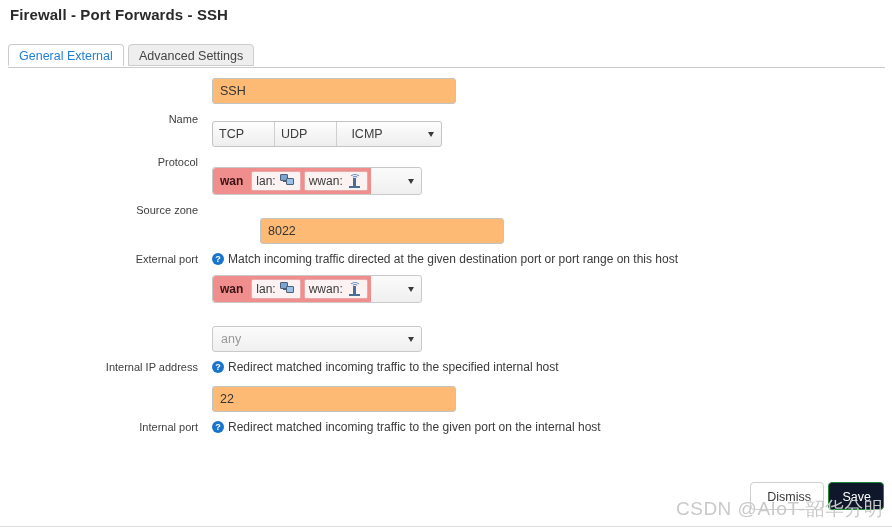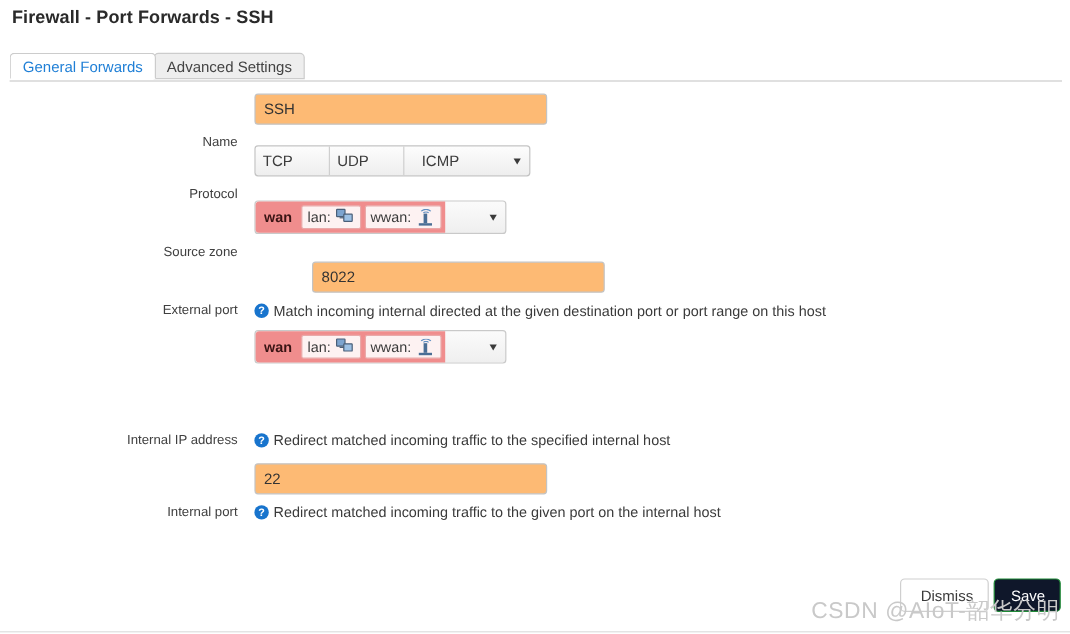--- a/index.html
+++ b/index.html
@@ -375,21 +375,21 @@
 </style>
 </head>
 <body>
 
 <div id="page">
 
   <div class="page-title">Firewall - Port Forwards - SSH</div>
 
   <div class="tabbar">
     <div class="tabbar-line"></div>
-    <div class="tab tab-0 active">General Forwards</div>
+    <div class="tab tab-0 active">General External</div>
     <div class="tab tab-1">Advanced Settings</div>
   </div>
 
   <div class="form">
 
     <div class="row" style="height:36px;">
       <div class="row-label" style="top:7px;">Name</div>
       <div class="row-field" style="top:0;">
         <input class="text-input" type="text" value="SSH" style="">
       </div>
@@ -438,21 +438,21 @@
       </div>
     </div>
 
     <div class="row" style="height:60px;">
       <div class="row-label" style="top:15px;">External port</div>
       <div class="row-field" style="top:8px;padding-left:48px;">
         <input class="text-input" type="text" value="8022" style="">
       </div>
       <div class="help" style="top:42px;">
         <span class="help-icon">?</span>
-        <span>Match incoming internal directed at the given destination port or port range on this host</span>
+        <span>Match incoming traffic directed at the given destination port or port range on this host</span>
       </div>
     </div>
 
     <div class="row" style="height:48px;">
       <div class="row-field" style="top:5px;">
         <div class="zoneselect">
           <div class="zone-wrap">
             <div class="zone-tag selected">wan</div>
             <div class="zone-tag option">
               <span>lan:</span>
@@ -472,20 +472,26 @@
               </span>
             </div>
           </div>
           <div class="zone-arrow"></div>
         </div>
       </div>
     </div>
 
     <div class="row" style="height:60px;">
       <div class="row-label" style="top:15px;">Internal IP address</div>
+      <div class="row-field" style="top:8px;">
+        <div class="plainselect">
+          <span class="val">any</span>
+          <span class="ms-arrow"></span>
+        </div>
+      </div>
       <div class="help" style="top:42px;">
         <span class="help-icon">?</span>
         <span>Redirect matched incoming traffic to the specified internal host</span>
       </div>
     </div>
 
     <div class="row" style="height:60px;">
       <div class="row-label" style="top:15px;">Internal port</div>
       <div class="row-field" style="top:8px;">
         <input class="text-input" type="text" value="22" style="">

